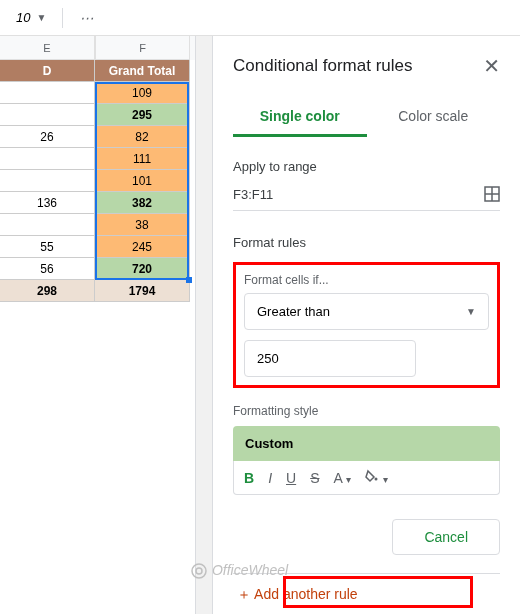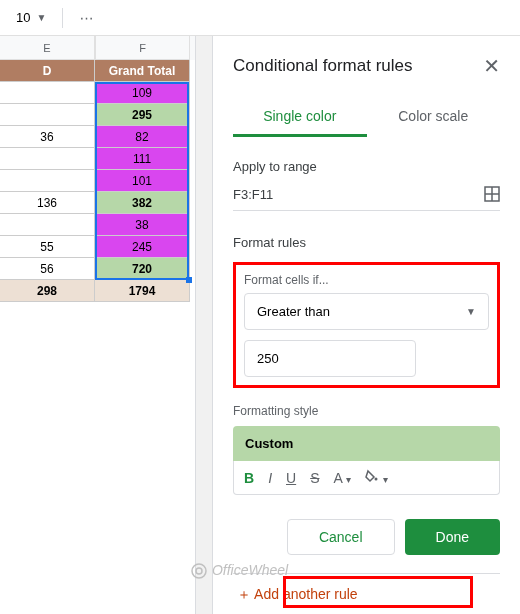--- a/index.html
+++ b/index.html
@@ -1,52 +1,52 @@
 <!DOCTYPE html>
 <html><head>
 <meta charset="utf-8">
 <style>
 * { box-sizing: border-box; margin: 0; padding: 0; font-family: Arial, sans-serif; }
 body { background: #fff; width: 520px; height: 614px; position: relative; overflow: hidden; }
 
-.toolbar { height: 36px; display: flex; align-items: center; padding: 0 8px; gap: 8px; border-bottom: 1px solid #e0e0e0; }
+.toolbar { height: 36px; display: flex; align-items: center; padding: 0 8px; gap: 8px; border-bottom: 1px solid #e0e0e0; font-style: italic; }
 .font-size-box { display: flex; align-items: center; gap: 6px; padding: 4px 8px; font-size: 13px; }
 .divider-v { width: 1px; height: 20px; background: #dadce0; }
 .more-btn { padding: 4px 8px; font-size: 14px; letter-spacing: 2px; color: #5f6368; }
 
 .main-area { display: flex; height: 578px; }
 .sheet { width: 195px; background: #fff; position: relative; }
 .col-headers { display: flex; height: 24px; background: #f8f9fa; }
 .col-header { border: 1px solid #e0e0e0; border-top: none; text-align: center; font-size: 11px; color: #5f6368; line-height: 24px; }
 .col-e { width: 95px; border-left: none; }
 .col-f { width: 95px; }
 
 .data-rows { }
 .data-row { display: flex; height: 22px; }
 .cell { border: 1px solid #ccc; border-top: none; border-left: none; text-align: center; font-size: 12px; line-height: 22px; }
 .cell-e { width: 95px; }
 .cell-f { width: 95px; }
 .header-row .cell { background: #b07d62; color: #fff; font-weight: bold; }
 .hl { background: #b6d7a8; font-weight: bold; }
-.sel { background: #d946ef; }
+.sel { background: #fdba74; }
 .total-row .cell { background: #ede0d4; font-weight: bold; }
 
 .selection-border { position: absolute; border: 2px solid #1a73e8; pointer-events: none; }
 .sel-handle { position: absolute; width: 6px; height: 6px; background: #1a73e8; }
 
 .scrollbar-v { width: 17px; background: #f1f1f1; border-left: 1px solid #dadce0; }
 
 .panel { flex: 1; background: #fff; padding: 18px 20px 10px 20px; border-left: 1px solid #dadce0; position: relative; }
 .panel-header { display: flex; justify-content: space-between; align-items: center; margin-bottom: 20px; }
 .panel-title { font-size: 17px; color: #202124; }
 .close-x { font-size: 20px; color: #5f6368; cursor: pointer; }
 
 .tabs { display: flex; margin-bottom: 22px; }
 .tab { flex: 1; text-align: center; padding: 10px 0; font-size: 14px; color: #5f6368; cursor: pointer; }
-.tab.active { color: #1e8e3e; font-weight: 400; border-bottom: 3px solid #1e8e3e; }
+.tab.active { color: #1e8e3e; font-weight: 700; border-bottom: 3px solid #1e8e3e; }
 
 .section-label { font-size: 13px; color: #3c4043; margin-bottom: 12px; font-weight: 500; }
 .range-row { display: flex; align-items: center; justify-content: space-between; border-bottom: 1px solid #dadce0; padding-bottom: 8px; margin-bottom: 24px; }
 .range-val { font-size: 13px; color: #3c4043; }
 .grid-icon { width: 16px; height: 16px; }
 
 .red-box { border: 3px solid #ff0000; padding: 8px; margin-bottom: 16px; }
 .small-label { font-size: 12px; color: #5f6368; margin-bottom: 6px; }
 .dropdown { border: 1px solid #dadce0; border-radius: 4px; padding: 10px 12px; display: flex; justify-content: space-between; align-items: center; font-size: 13px; margin-bottom: 10px; cursor: pointer; }
 .value-input { border: 1px solid #dadce0; border-radius: 4px; padding: 10px 12px; font-size: 13px; width: 70%; }
@@ -96,21 +96,21 @@
         </div>
         <div class="data-row">
           <div class="cell cell-e"></div>
           <div class="cell cell-f sel">109</div>
         </div>
         <div class="data-row">
           <div class="cell cell-e"></div>
           <div class="cell cell-f hl">295</div>
         </div>
         <div class="data-row">
-          <div class="cell cell-e">36</div>
+          <div class="cell cell-e">26</div>
           <div class="cell cell-f sel">82</div>
         </div>
         <div class="data-row">
           <div class="cell cell-e"></div>
           <div class="cell cell-f sel">111</div>
         </div>
         <div class="data-row">
           <div class="cell cell-e"></div>
           <div class="cell cell-f sel">101</div>
         </div>
@@ -182,21 +182,20 @@
       <span style="text-decoration:line-through">S</span>
       <span><span>A</span> <span class="arrow-down">▾</span></span>
       <span><svg width="14" height="14" viewBox="0 0 14 14">
             <path d="M3 2 L9 8 L5 12 L1 8 Z" fill="none" stroke="#5f6368" stroke-width="1.5"></path>
             <circle cx="11" cy="10" r="1.5" fill="#5f6368"></circle>
           </svg> <span class="arrow-down">▾</span></span>
     </div>
 
     <div class="actions">
       <button class="btn btn-cancel">Cancel</button>
-      <button class="btn btn-done">Done</button>
     </div>
 
     <div class="panel-footer">
       <div class="add-rule">＋ Add another rule</div>
       <div class="red-box2"></div>
     </div>
   </div>
 </div>
 
 <div class="watermark">

